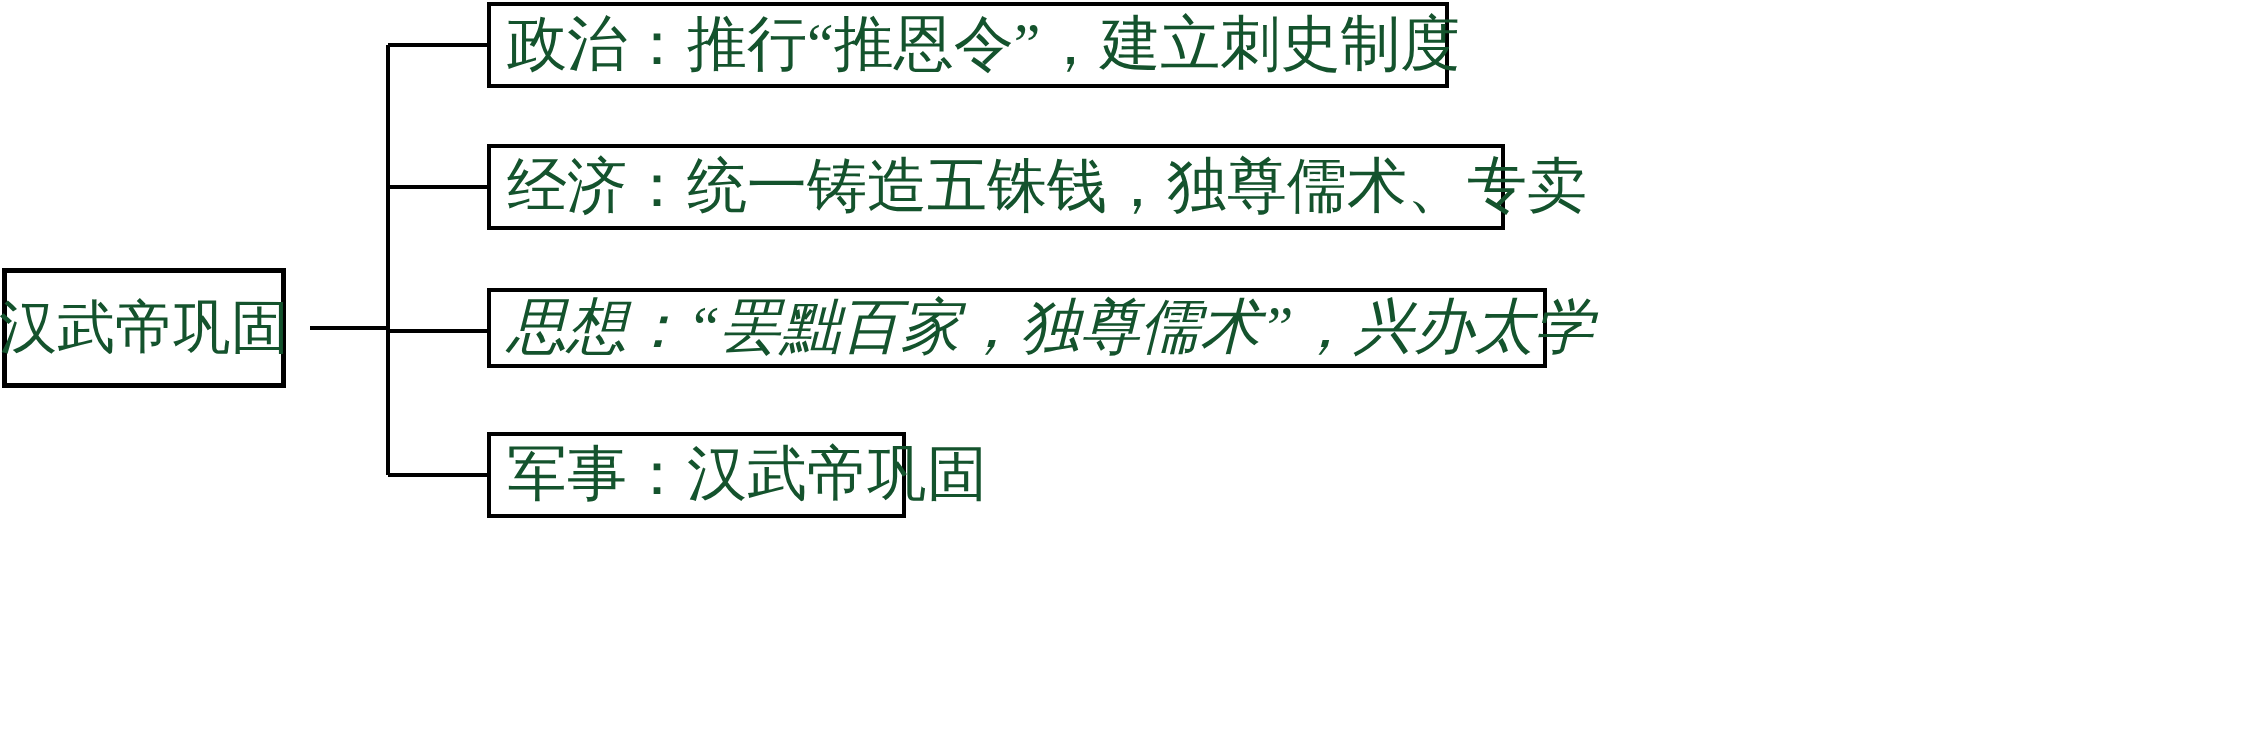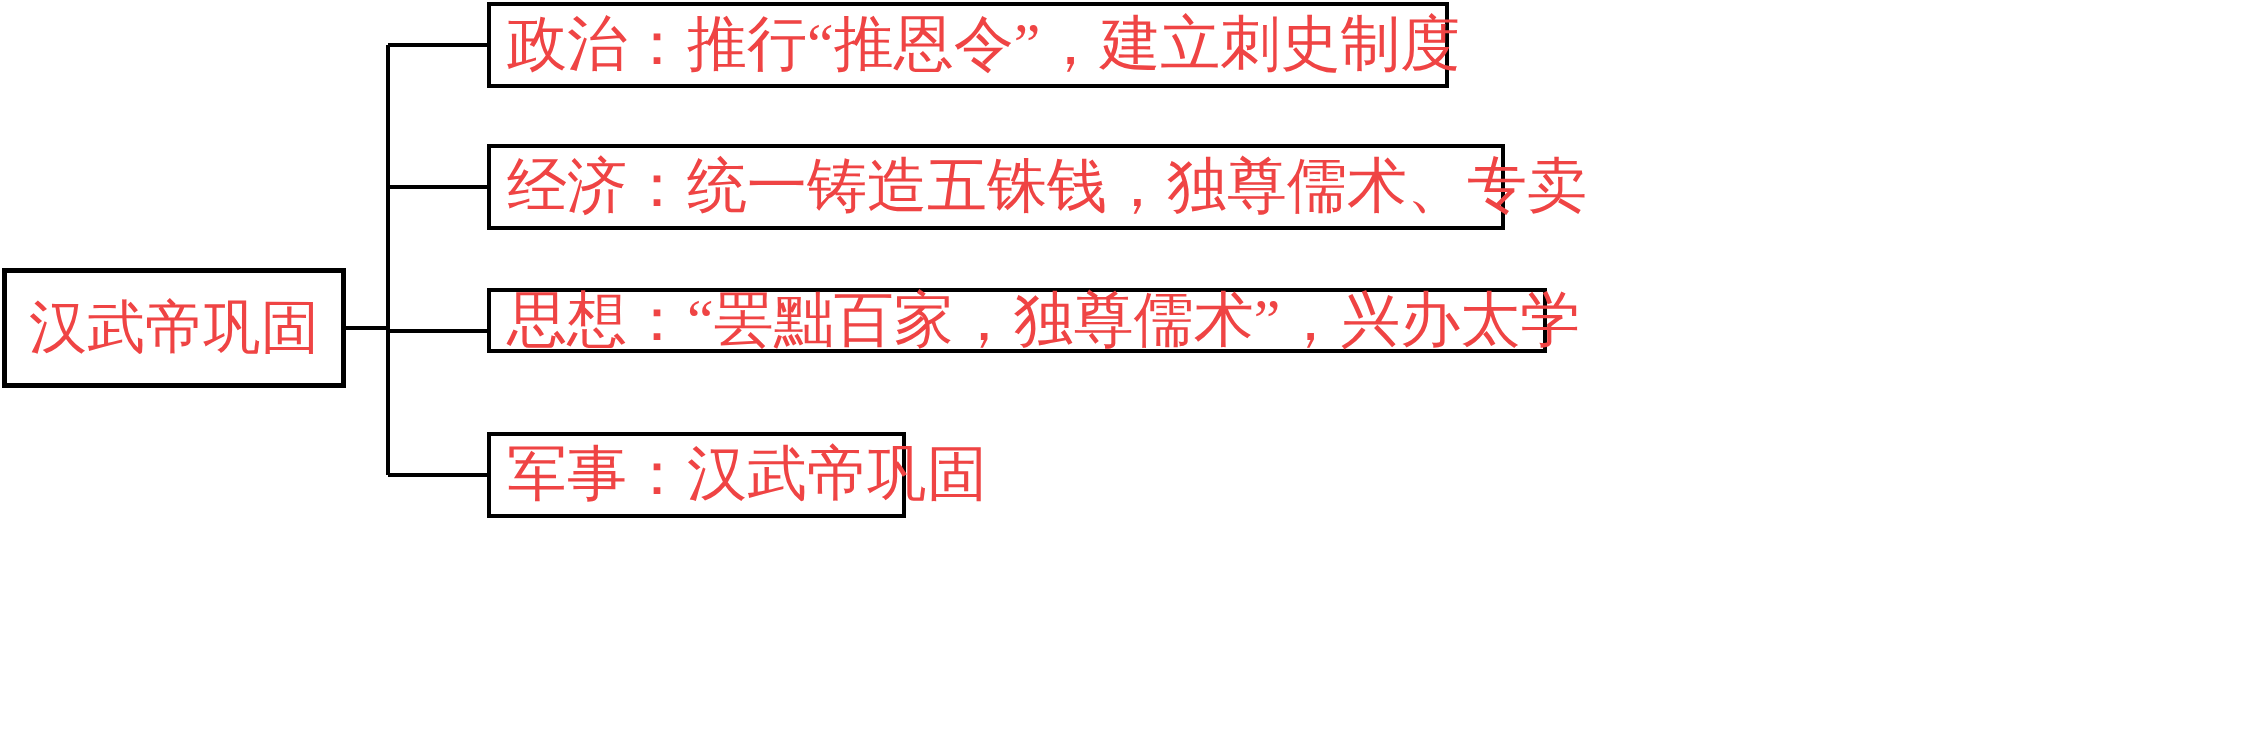--- a/index.html
+++ b/index.html
@@ -31,28 +31,28 @@
     align-items: center;
     justify-content: flex-start;
   }
 
   .node .node-text {
     font-family: "Liberation Serif", "DejaVu Serif", serif;
     font-size: 60px;
     line-height: 1.12;
     letter-spacing: 0px;
     white-space: pre;
-    color: #ef4444;
+    color: #14532d;
   }
 
   
   #root-node {
     left: 2px;
     top: 268px;
-    width: 344px;
+    width: 284px;
     height: 120px;
     justify-content: center;
     border-width: 5px;
   }
   #root-node .node-text {
     text-align: center;
     font-size: 58px;
     line-height: 1.10;
   }
 
@@ -66,21 +66,22 @@
   #branch-node-1 {
     left: 487px;
     top: 144px;
     width: 1018px;
     height: 86px;
   }
   #branch-node-2 {
     left: 487px;
     top: 288px;
     width: 1060px;
-    height: 65px;
+    height: 80px;
+    font-style: italic;
   }
   #branch-node-3 {
     left: 487px;
     top: 432px;
     width: 419px;
     height: 86px;
   }
 
   #branch-node-0 .node-text,
   #branch-node-1 .node-text,

